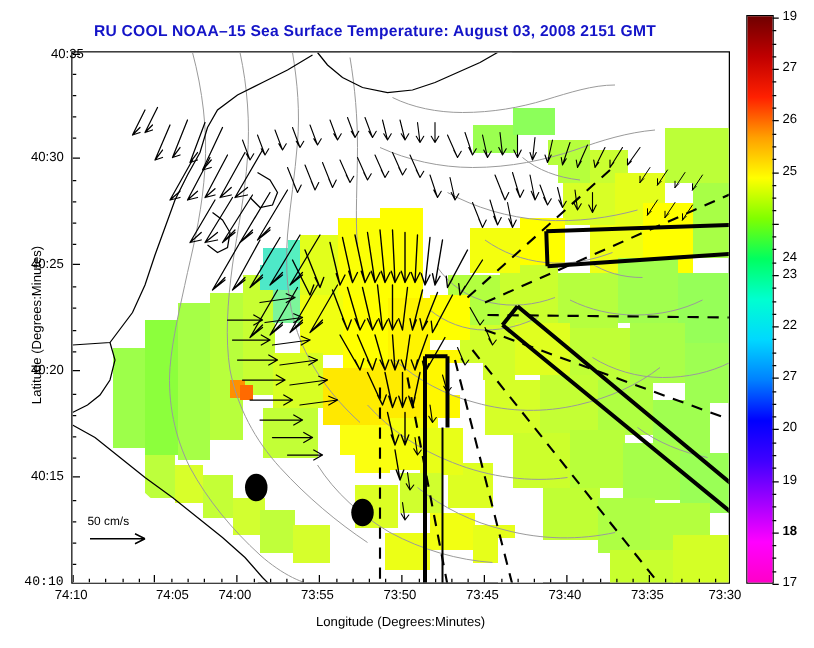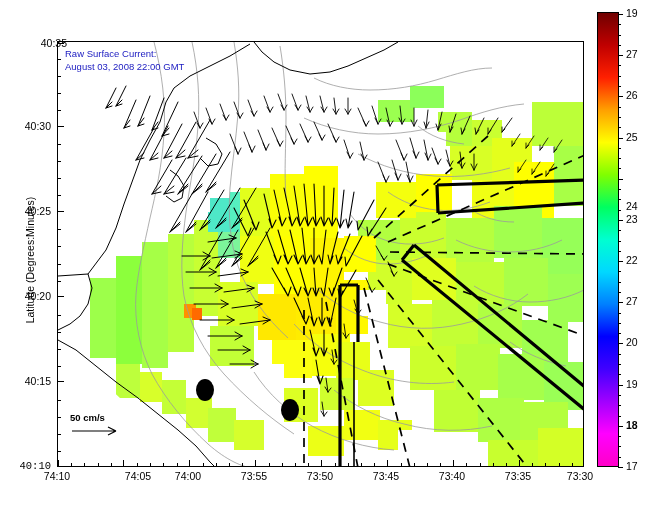--- a/index.html
+++ b/index.html
@@ -41,29 +41,30 @@
   
   #cbar{position:absolute;left:597px;top:12px;width:22px;height:455px;
         border:1px solid #000;box-sizing:border-box;}
   #cbar-grad{position:absolute;left:0;top:0;width:100%;height:100%;}
   .cbtick{position:absolute;left:100%;width:5px;height:1px;background:#000;}
   .cbtick.minor{width:3px;}
   .cblab{position:absolute;left:calc(100% + 8px);font-size:10.5px;color:#000;
          transform:translateY(-50%);white-space:nowrap;}
 
   
-  #velkey{position:absolute;left:12px;top:370px;z-index:45;font-weight:bold;}
+  #velkey{position:absolute;left:12px;top:370px;z-index:45;}
   #velkey .vk-text{font-size:9.5px;color:#000;white-space:nowrap;}
   #velkey svg{display:block;margin-top:2px;}
 </style>
 </head>
 <body>
 
 <div id="stage">
 
+  <div class="title">RU COOL  NOAA–15  Sea Surface Temperature:  August 03, 2008 2151 GMT</div>
 
   <div id="plot">
     <div id="plotinner">
 
       <svg width="527" height="426" viewBox="0 0 527 426" style="position:absolute;left:0;top:0;">
         <defs>
           <clipPath id="plotclip">
               <rect x="0" y="0" width="527" height="426"></rect>
             </clipPath>
         </defs>
@@ -385,24 +386,20 @@
         </g>
 
         <g>
           <ellipse cx="147" cy="348" rx="9" ry="11" fill="#000000"></ellipse>
           <ellipse cx="232" cy="368" rx="9" ry="11" fill="#000000"></ellipse>
         </g>
 
         </g>
       </svg>
 
-      <div class="annot">
-        <div>Raw Surface Current:</div>
-        <div>August 03, 2008 22:00 GMT</div>
-      </div>
 
       <div id="velkey">
         <div class="vk-text">50 cm/s</div>
         <svg width="56" height="12">
           <path d="M2,6 L46,6 M46,6 L38,2 M46,6 L38,10" stroke="#000" stroke-width="1.2" fill="none"></path>
         </svg>
       </div>
 
       <div>
         <div class="tick xtick" style="left:0px;"></div>
@@ -493,20 +490,21 @@
 
   <div>
     <div class="ylab" style="left:8px;top:466px;width:43px;font-family:Liberation Mono, monospace;">40:10</div>
     <div class="ylab" style="left:8px;top:381px;width:43px;">40:15</div>
     <div class="ylab" style="left:8px;top:296px;width:43px;">40:20</div>
     <div class="ylab" style="left:8px;top:211px;width:43px;">40:25</div>
     <div class="ylab" style="left:8px;top:126px;width:43px;">40:30</div>
     <div class="ylab" style="left:24px;top:43px;width:43px;">40:35</div>
   </div>
 
+  <div class="axtitle" id="xaxis-title">Longitude (Degrees:Minutes)</div>
   <div class="axtitle" id="yaxis-title">Latitude (Degrees:Minutes)</div>
 
   <div id="cbar">
     <div id="cbar-grad" style="background: linear-gradient(rgb(112, 0, 0), rgb(192, 0, 0), rgb(255, 32, 0), rgb(255, 160, 0), rgb(255, 255, 0), rgb(128, 255, 0), rgb(0, 255, 96), rgb(0, 255, 208), rgb(0, 216, 255), rgb(0, 128, 255), rgb(0, 0, 255), rgb(64, 0, 255), rgb(160, 0, 255), rgb(255, 0, 255), rgb(255, 0, 200));"></div>
     <div id="cbar-ticks">
         <div class="cbtick" style="top: 454px;"></div>
         <div class="cbtick" style="top: 412.818px;"></div>
         <div class="cbtick" style="top: 371.636px;"></div>
         <div class="cbtick" style="top: 330.455px;"></div>
         <div class="cbtick" style="top: 289.273px;"></div>

